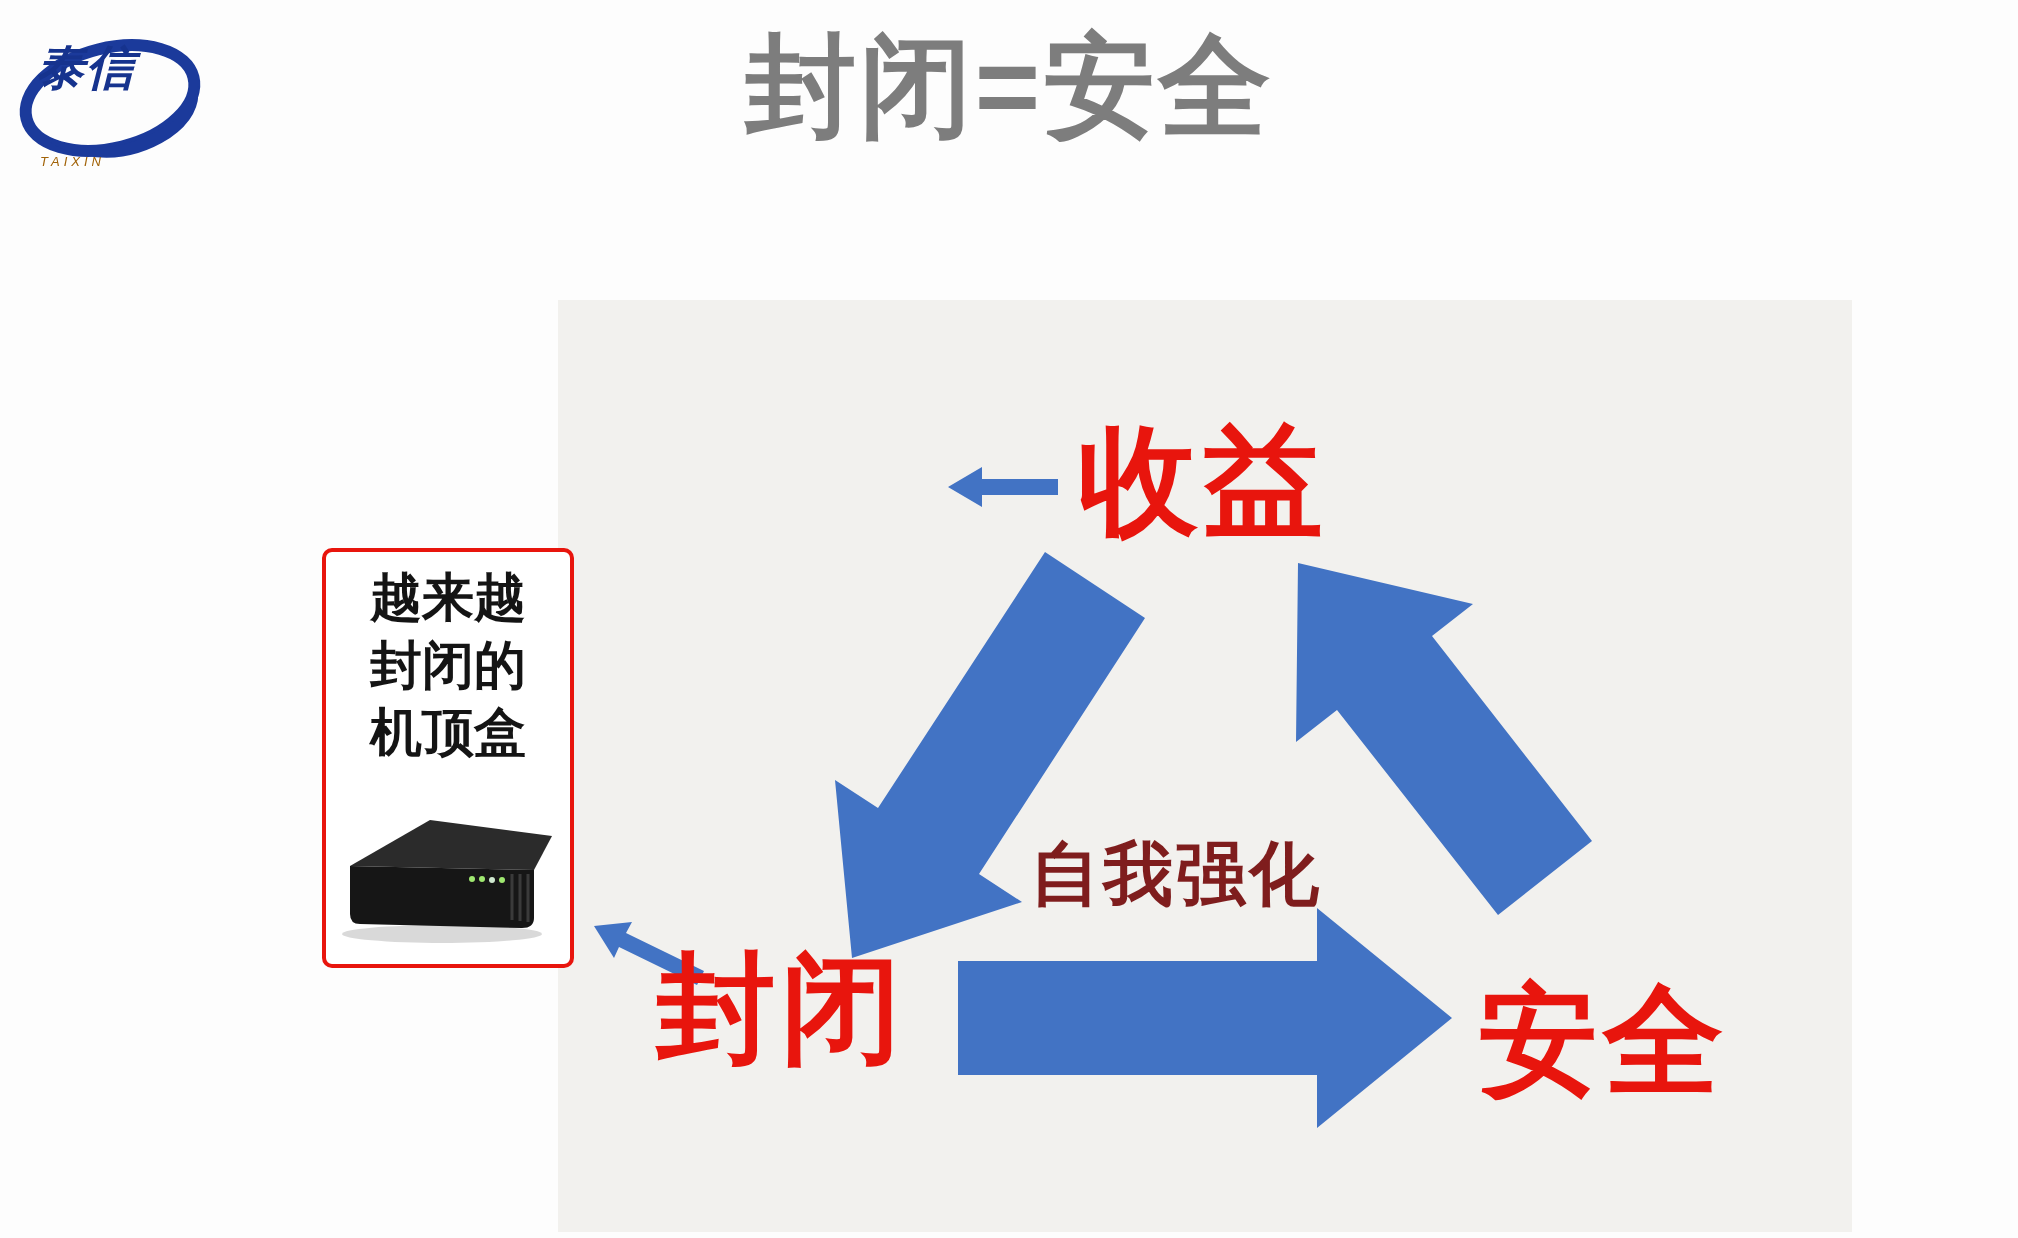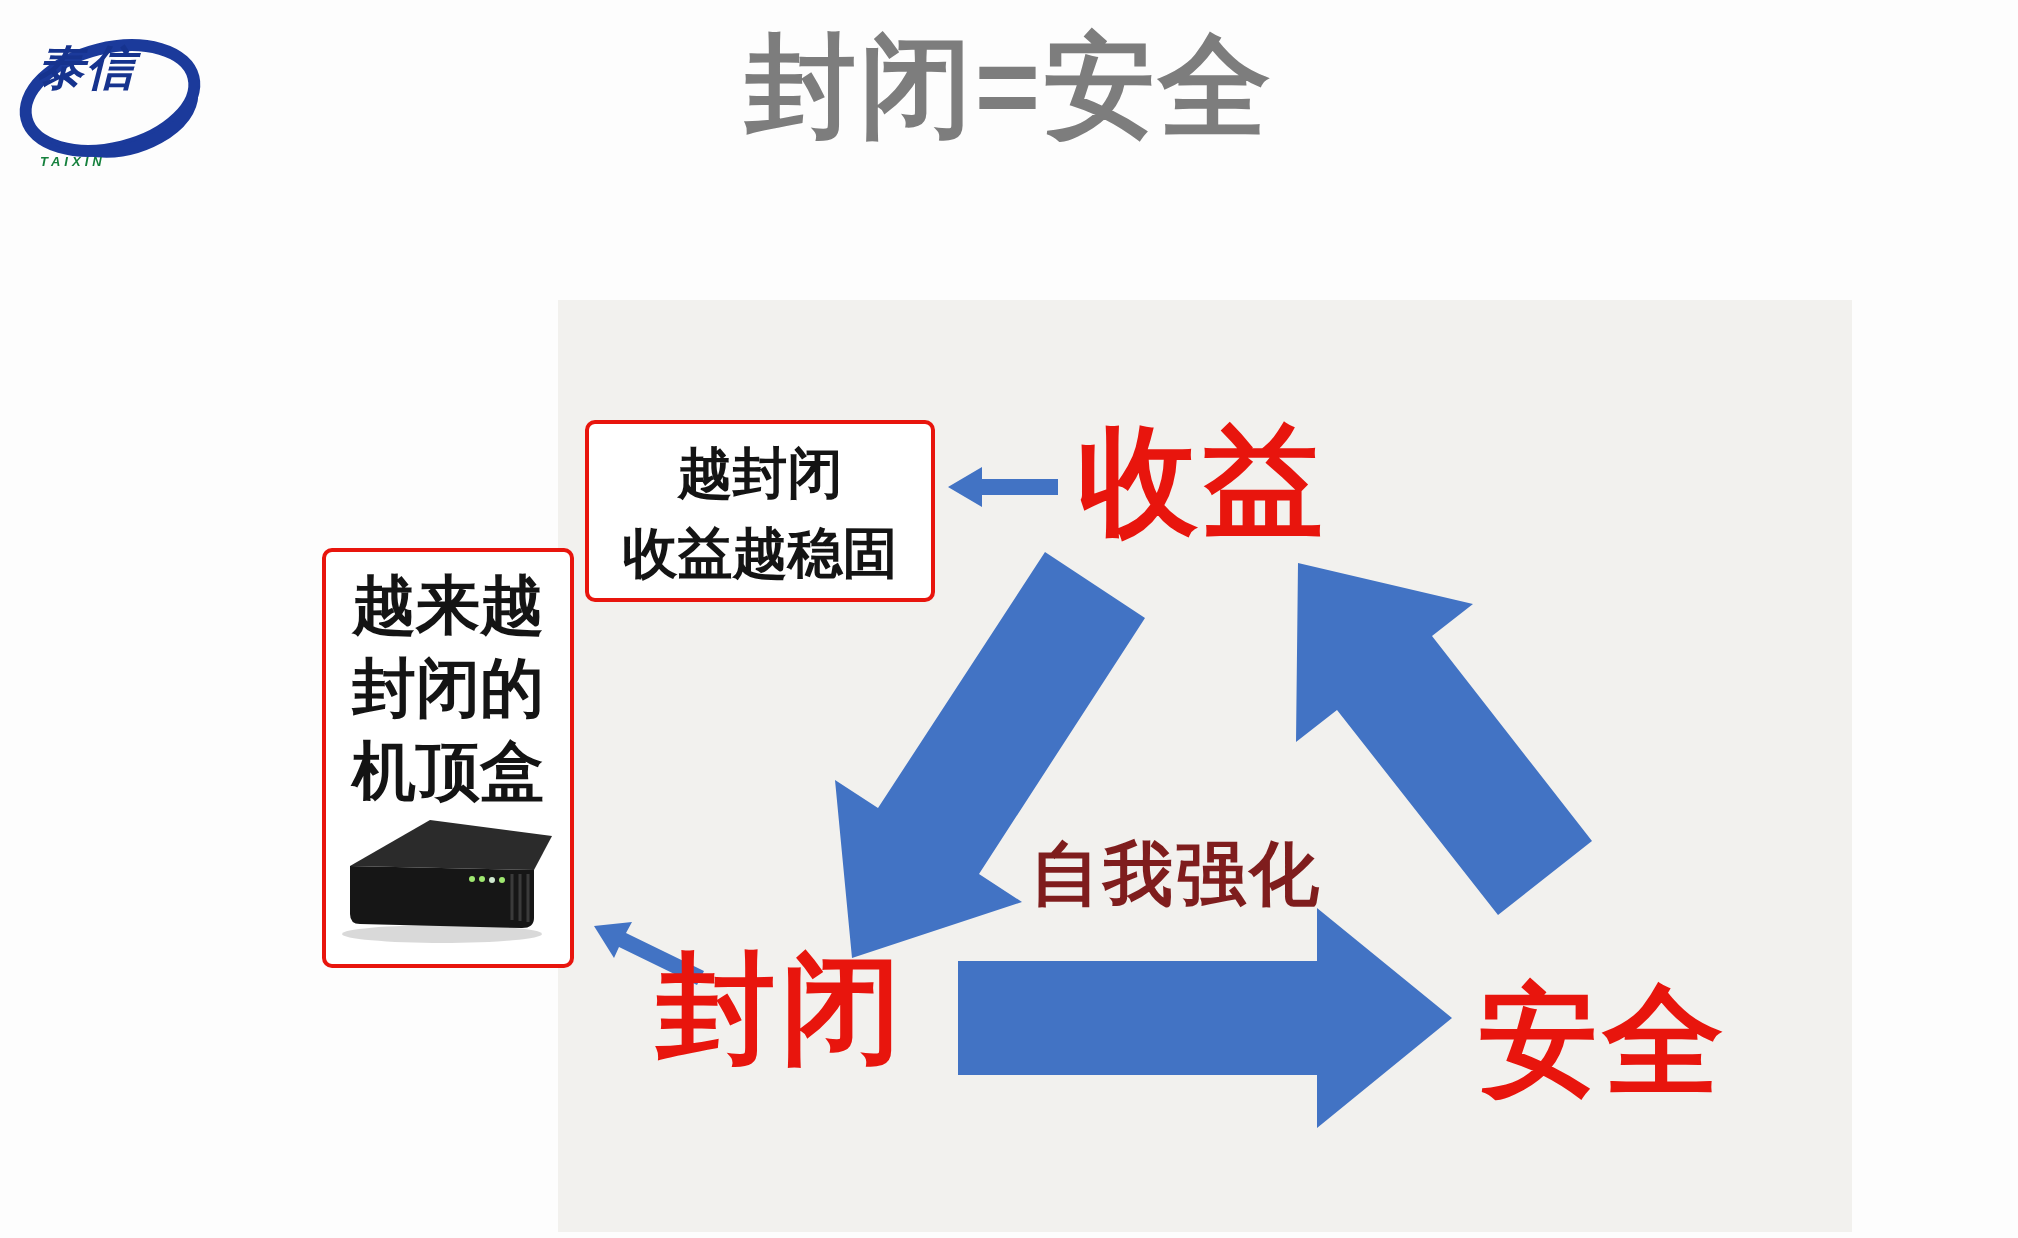--- a/index.html
+++ b/index.html
@@ -16,22 +16,22 @@
   .arrows { position:absolute; left:0; top:0; width:2018px; height:1238px; pointer-events:none; }
 
   
   .logo { position:absolute; left:10px; top:8px; width:198px; height:178px;text-align:right; }
   .logo svg { position:absolute; left:0; top:0; }
   .logo-cn {
     position:absolute; left:26px; top:28px; font-size:48px; font-weight:bold;
     font-style:italic; color:#16338e; letter-spacing:2px;
   }
   .logo-en {
-    position:absolute; left:30px; top:146px; font-size:13px; font-weight:bold;
-    font-style:italic; color:#15803d; letter-spacing:4px;
+    position:absolute; left:30px; top:146px; font-size:13px; font-weight:normal;
+    font-style:italic; color:#a16207; letter-spacing:4px;
   }
 
   
   .title {
     position:absolute; top:24px; left:0; width:100%;
     text-align:center; color:#7d7d7d; font-weight:bold;
   }
   .title .t1, .title .t2 { font-size:112px; line-height:1.12; letter-spacing:3px; }
 
   
@@ -46,21 +46,21 @@
     position:absolute; left:1030px; top:828px;
     font-size:70px; font-weight:bold; color:#7f1d1d; letter-spacing:3px; white-space:nowrap;
   }
 
   
   .callout {
     position:absolute; border:4px solid #e8150d; border-radius:10px;
     background:#ffffff; color:#141414; font-weight:bold; text-align:center;
   }
   .callout1 { left:585px; top:420px; width:350px; height:182px; font-size:55px; line-height:1.45; padding-top:10px; }
-  .callout2 { left:322px; top:548px; width:252px; height:420px; font-size:64px; line-height:1.3; padding-top:12px; }
+  .callout2 { left:322px; top:548px; width:252px; height:420px; font-size:52px; line-height:1.3; padding-top:12px; }
   .callout2 .stb { position:absolute; left:4px; top:248px; }
 </style>
 </head>
 <body>
 
 <div class="page">
 
   <div class="backdrop"></div>
 
   <svg class="arrows" viewBox="0 0 2018 1238">
@@ -84,24 +84,20 @@
       <path d="M 30 125 Q 95 160 165 112 Q 185 96 188 78 Q 192 108 160 130 Q 110 162 55 142 Q 38 135 30 125 Z" fill="#1b3a9b"></path>
     </svg>
     <div class="logo-cn">泰信</div>
     <div class="logo-en">TAIXIN</div>
   </div>
 
   <div class="title">
     <div class="t1">封闭=安全</div>
   </div>
 
-  <div class="callout callout1">
-    <div>越封闭</div>
-    <div>收益越稳固</div>
-  </div>
 
   <div class="callout callout2">
     <div>越来越</div>
     <div>封闭的</div>
     <div>机顶盒</div>
     <svg class="stb" width="240" height="160" viewBox="0 0 240 160">
       <ellipse cx="112" cy="134" rx="100" ry="9" fill="rgba(0,0,0,0.15)"></ellipse>
       <polygon points="20,66 100,20 222,36 204,70" fill="#2b2b2b"></polygon>
       <path d="M 20 66 L 204 70 L 204 118 Q 204 128 192 128 L 30 124 Q 20 124 20 114 Z" fill="#161616"></path>
       <line x1="182" y1="74" x2="182" y2="120" stroke="#3a3a3a" stroke-width="3"></line>

